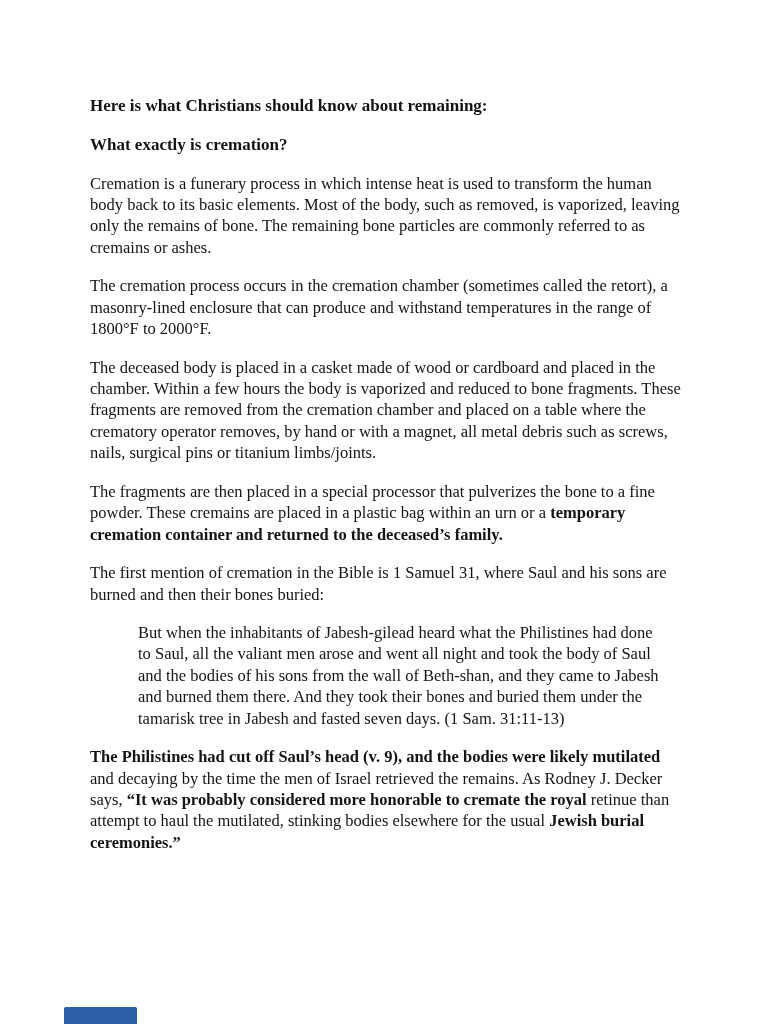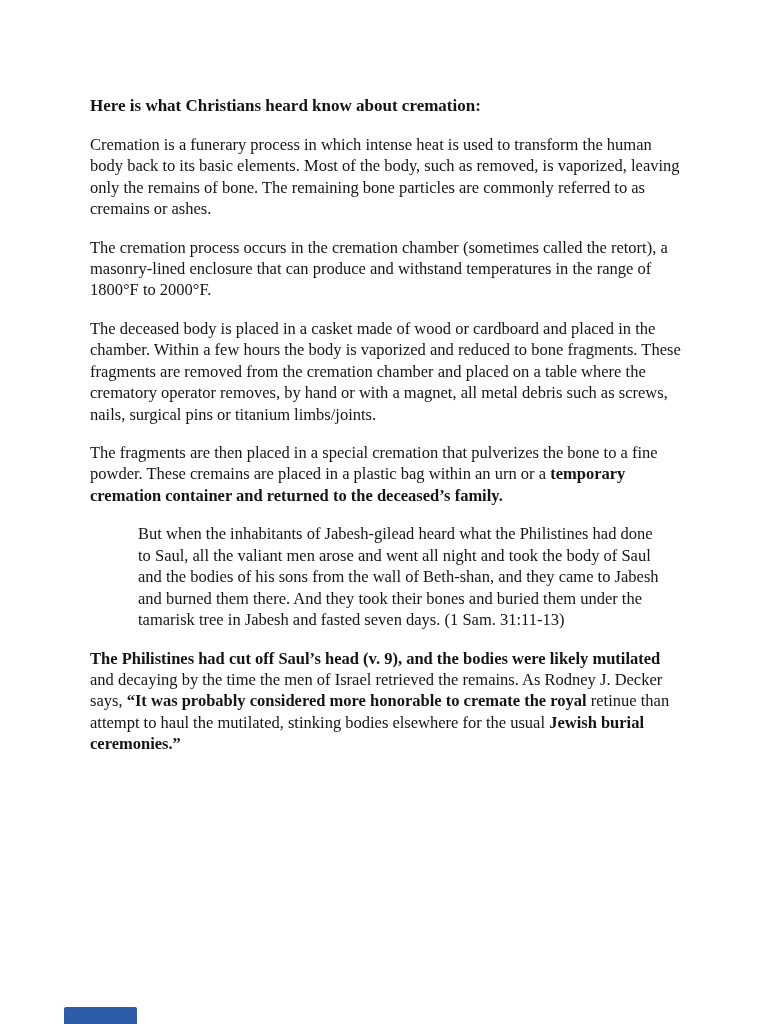--- a/index.html
+++ b/index.html
@@ -52,33 +52,35 @@
     border-radius: 2px 2px 0 0;
   }
 </style>
 </head>
 <body>
 
 <div class="viewport">
 
   <div class="page-content">
 
-    <p class="doc-title">Here is what Christians heard know about cremation:</p>
+    <p class="doc-title">Here is what Christians should know about remaining:</p>
 
+    <p class="doc-heading">What exactly is cremation?</p>
 
     <p class="doc-para">Cremation is a funerary process in which intense heat is used to transform the human body back to its basic elements. Most of the body, such as removed, is vaporized, leaving only the remains of bone. The remaining bone particles are commonly referred to as cremains or ashes.</p>
 
 
     <p class="doc-para">The cremation process occurs in the cremation chamber (sometimes called the retort), a masonry-lined enclosure that can produce and withstand temperatures in the range of 1800°F to 2000°F.</p>
 
     <p class="doc-para">The deceased body is placed in a casket made of wood or cardboard and placed in the chamber. Within a few hours the body is vaporized and reduced to bone fragments. These fragments are removed from the cremation chamber and placed on a table where the crematory operator removes, by hand or with a magnet, all metal debris such as screws, nails, surgical pins or titanium limbs/joints.</p>
 
-    <p class="doc-para"><span>The fragments are then placed in a special cremation that pulverizes the bone to a fine powder. These cremains are placed in a plastic bag within an urn or a </span><span class="b">temporary cremation container and returned to the deceased’s family.</span></p>
+    <p class="doc-para"><span>The fragments are then placed in a special processor that pulverizes the bone to a fine powder. These cremains are placed in a plastic bag within an urn or a </span><span class="b">temporary cremation container and returned to the deceased’s family.</span></p>
 
 
+    <p class="doc-para">The first mention of cremation in the Bible is 1 Samuel 31, where Saul and his sons are burned and then their bones buried:</p>
 
     <p class="doc-quote">But when the inhabitants of Jabesh-gilead heard what the Philistines had done to Saul, all the valiant men arose and went all night and took the body of Saul and the bodies of his sons from the wall of Beth-shan, and they came to Jabesh and burned them there. And they took their bones and buried them under the tamarisk tree in Jabesh and fasted seven days. (1 Sam. 31:11-13)</p>
 
     <p class="doc-para"><span class="b">The Philistines had cut off Saul’s head (v. 9), and the bodies were likely mutilated</span><span> and decaying by the time the men of Israel retrieved the remains. As Rodney J. Decker says, </span><span class="b">“It was probably considered more honorable to cremate the royal</span><span> retinue than attempt to haul the mutilated, stinking bodies elsewhere for the usual </span><span class="b">Jewish burial ceremonies.”</span></p>
 
   </div>
 
   <div class="bottom-bar-fragment" style="background: rgb(45, 92, 168);"></div>
 
 </div>

